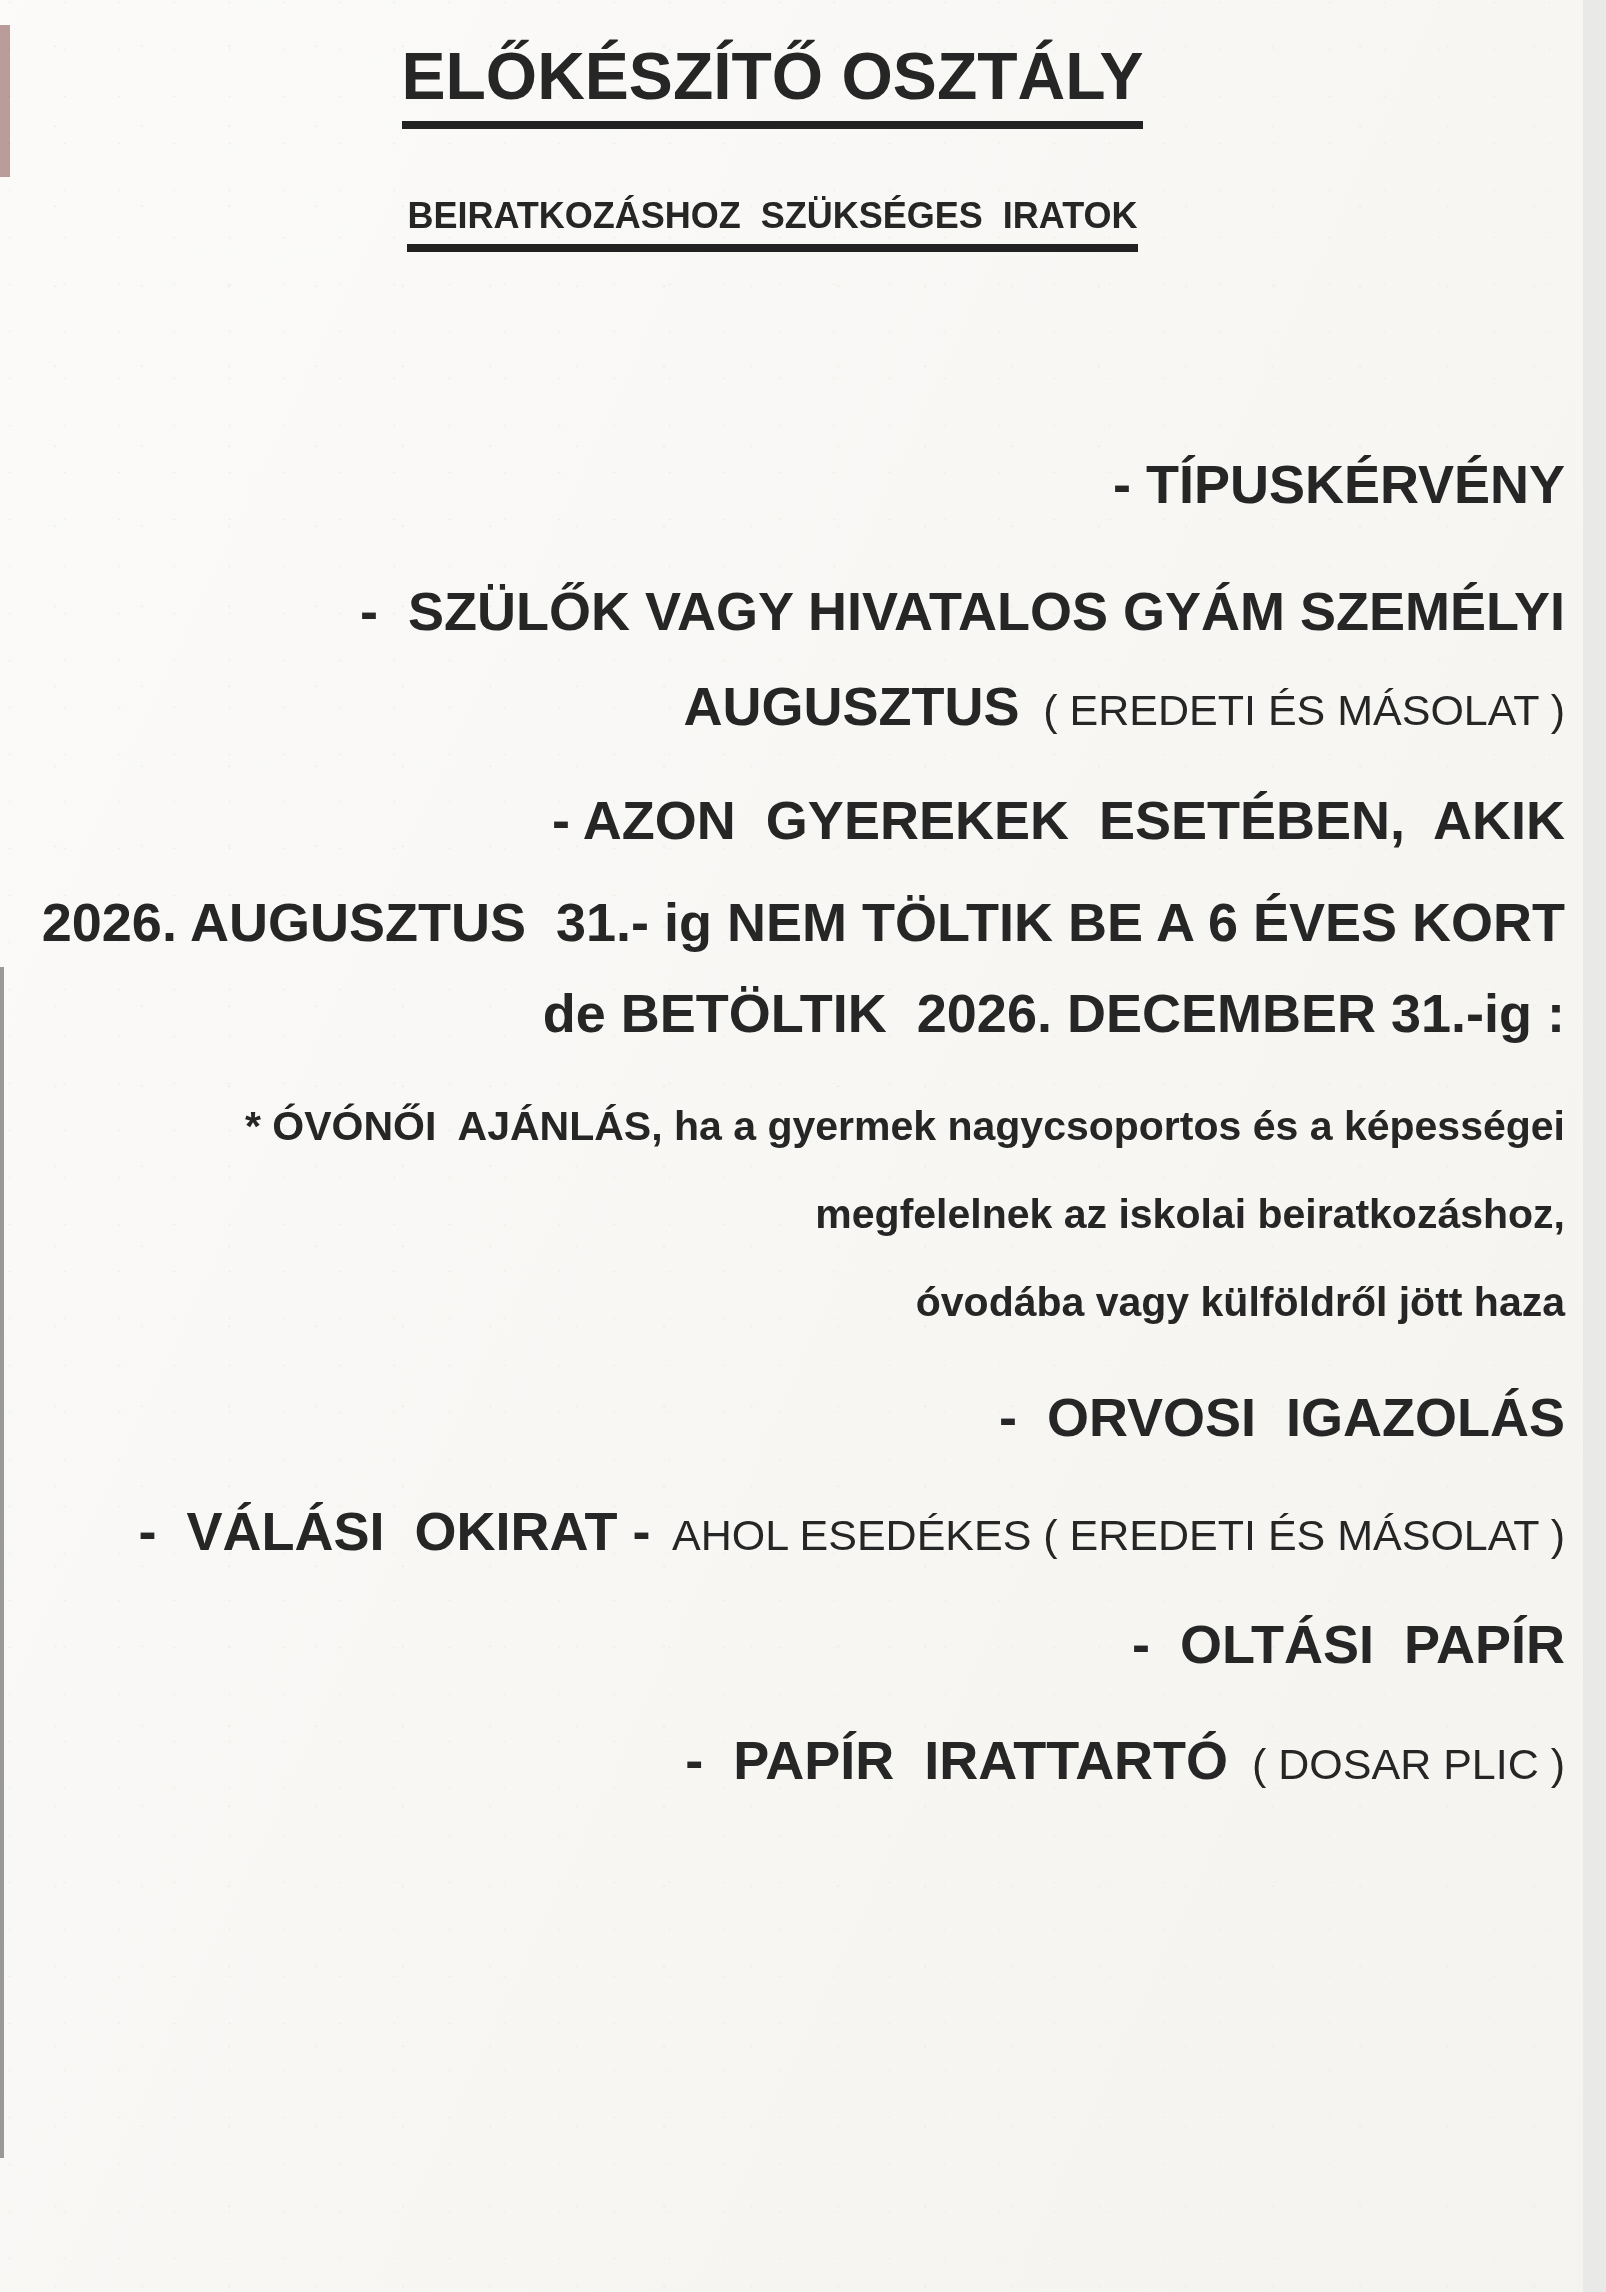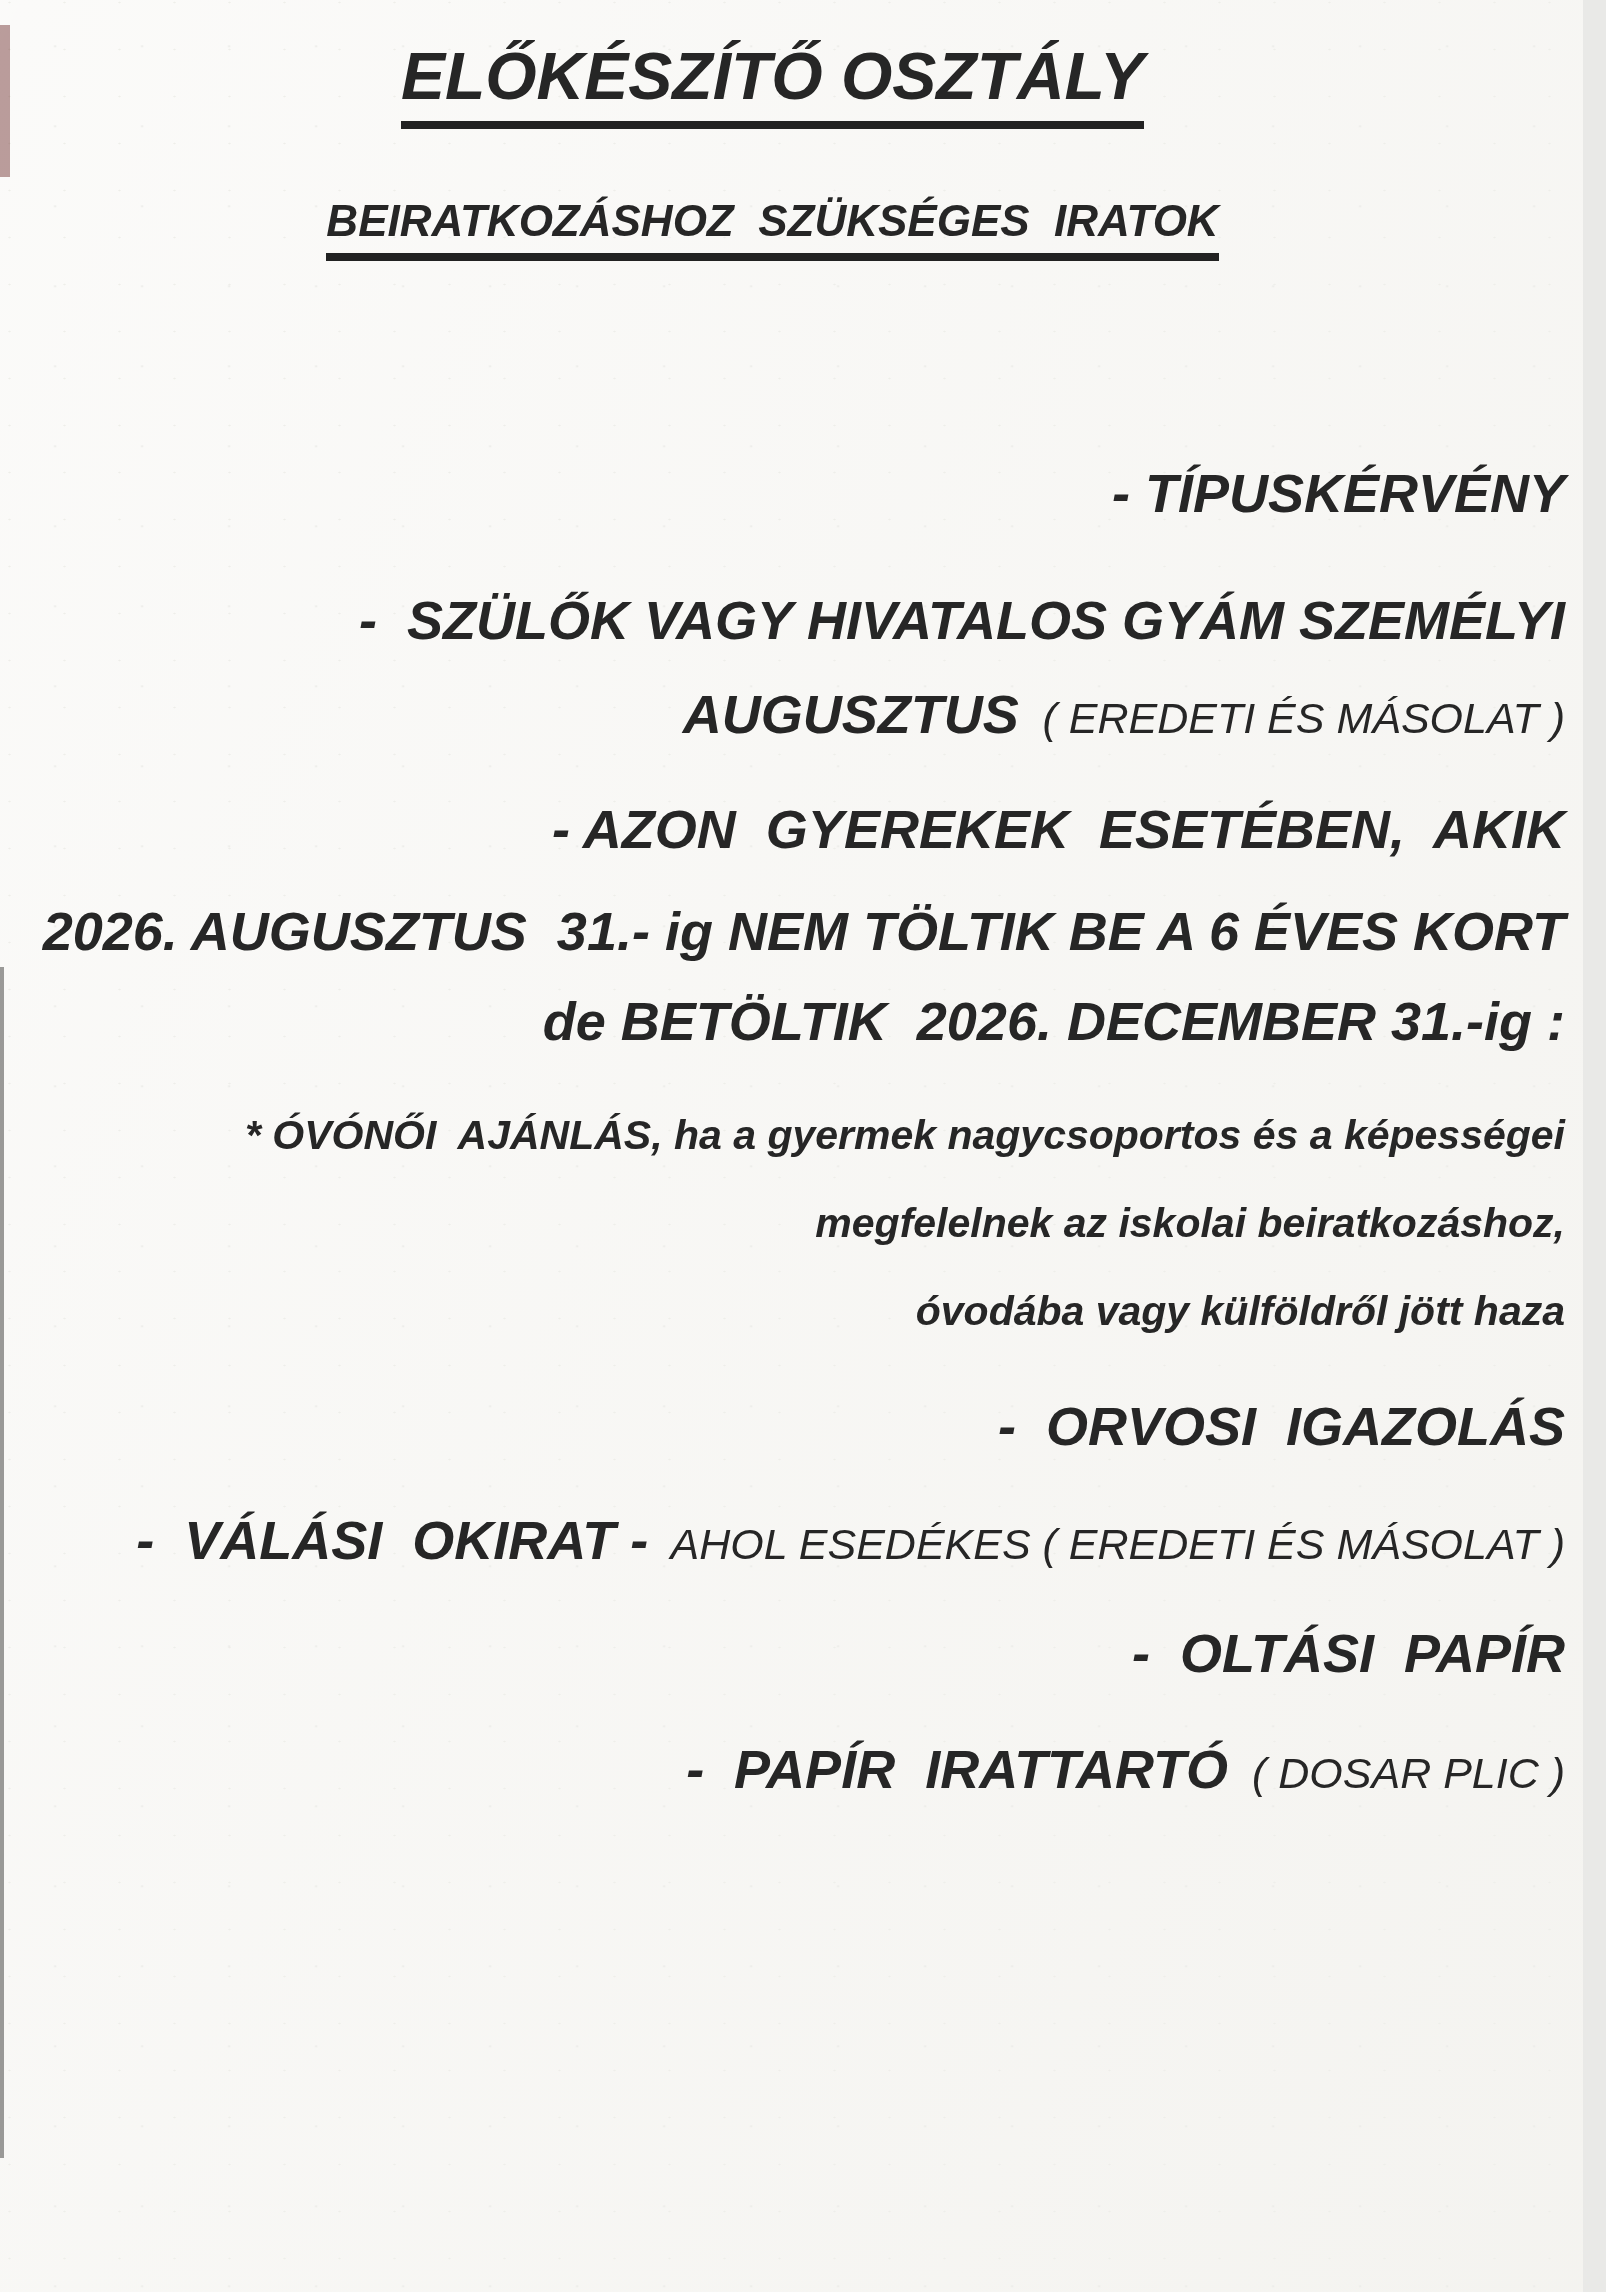--- a/index.html
+++ b/index.html
@@ -17,34 +17,33 @@
     background-color: #f7f6f3;
     background-image:
       radial-gradient(#ebebe8 0.9px, transparent 1.3px),
       radial-gradient(#eeeeea 0.9px, transparent 1.3px),
       linear-gradient(115deg, rgba(255,255,255,.5), rgba(235,235,230,.25));
     background-size: 87px 80px, 55px 47px, 100% 100%;
     background-position: 11.6px 6.3px, 37px 26px, 0 0;
     box-sizing: border-box;
     padding: 40px 18px 0 29px;
     font-family: "Liberation Sans", sans-serif;
-    font-style: italic;
     color: #262626;
   }
   .titles {
     width: 1487px;
     text-align: center;
   }
   .doc-title, .doc-subtitle {
     margin: 0;
     font-weight: bold;
     white-space: pre;
   }
   .doc-title { font-size: 66px; line-height: 1.12; }
-  .doc-subtitle { font-size: 44px; line-height: 1.12; margin-top: 67px; }
+  .doc-subtitle { font-size: 36px; line-height: 1.12; margin-top: 67px; }
   .underline {
     display: inline-block;
     padding-bottom: 7.2px;
     border-bottom: 8px solid #222;
   }
   .line {
     margin: 0;
     white-space: pre;
     line-height: 1.12;
     text-align: right;

